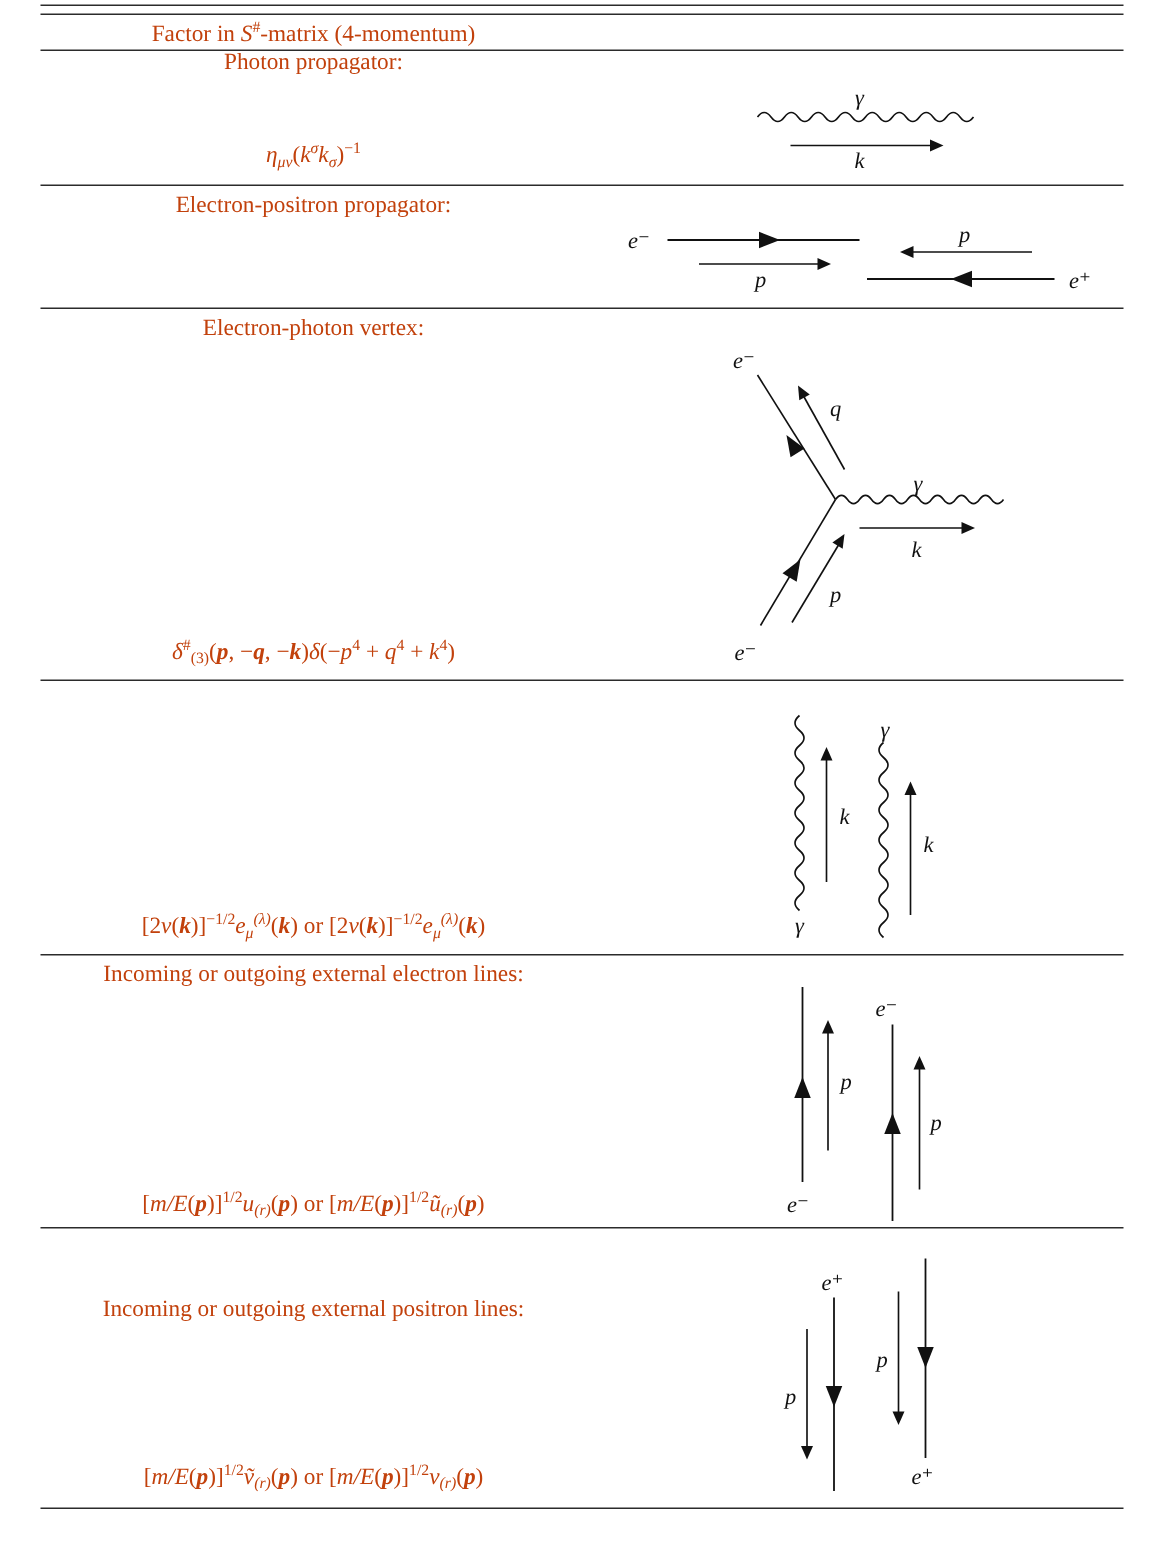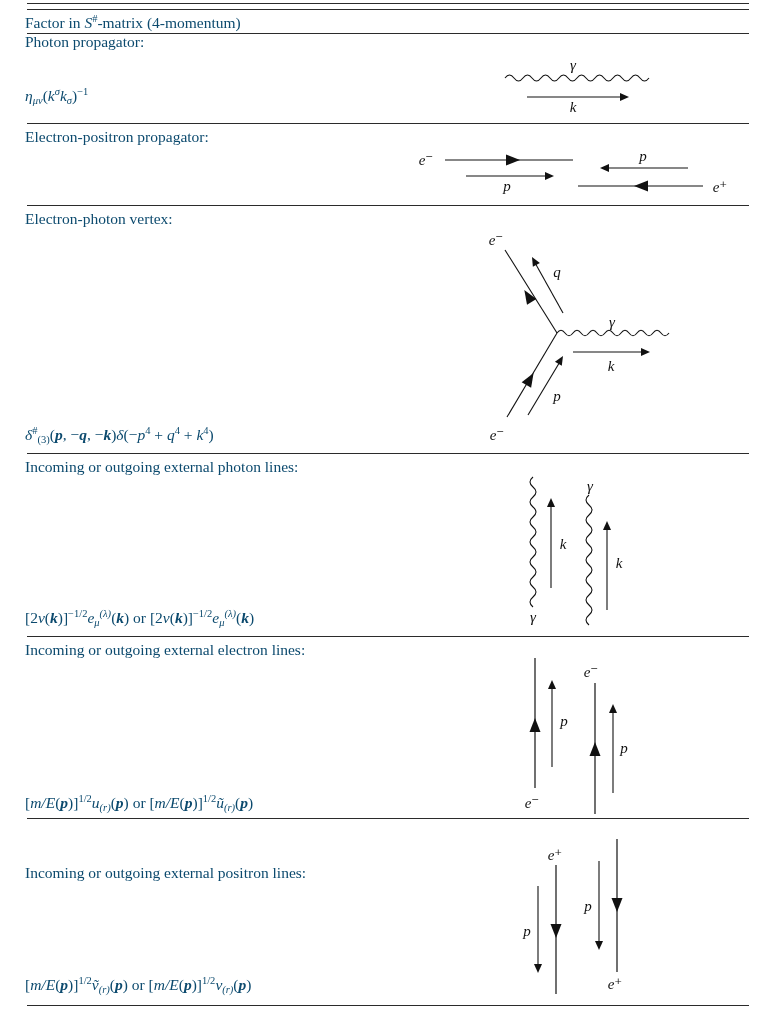--- a/index.html
+++ b/index.html
@@ -1,21 +1,21 @@
 <!DOCTYPE html>
 <html><head>
 <meta charset="utf-8">
 <style>
   *{margin:0;padding:0;box-sizing:border-box}
   html,body{background:#ffffff}
   body{width:775px;height:1034px;position:relative;overflow:hidden;
        font-family:"Liberation Serif","DejaVu Serif",serif;color:#111}
   .page{position:absolute;inset:0;background:#fff}
   .rule{position:absolute;left:27px;width:722px;height:1.4px;background:#2b2b2b}
-  .cell{position:absolute;font-size:15.5px;line-height:1.25;color:#0c4a6e;white-space:nowrap}
+  .cell{position:absolute;text-align:center;font-size:15.5px;line-height:1.25;color:#c2410c;white-space:nowrap}
   .lcol{left:25px;width:368px}
   .rcol{left:393px;width:357px}
   .it{font-style:italic}
   .bd{font-weight:bold}
   sup,sub{font-size:10.5px;line-height:0}
   sup{vertical-align:6px}
   sub{vertical-align:-3px}
   svg.overlay{position:absolute;left:0;top:0}
   svg text{font-size:15px;font-style:italic;fill:#111;text-anchor:middle;
            font-family:"Liberation Serif","DejaVu Serif","DejaVu Sans",serif}
@@ -33,25 +33,24 @@
   <div class="rule" style="top:453px"></div>
   <div class="rule" style="top:636px"></div>
   <div class="rule" style="top:818px"></div>
   <div class="rule" style="top:1005px"></div>
 
   <div class="cell lcol" style="top:13px"><span>Factor in </span><span class="it">S</span><sup>#</sup><span>-matrix (4-momentum)</span></div>
 
   <div class="cell lcol" style="top:32px">Photon propagator:</div>
   <div class="cell lcol" style="top:209px">Electron-photon vertex:</div>
   <div class="cell lcol" style="top:127px">Electron-positron propagator:</div>
-  <div class="cell lcol" style="top:457px">Incoming or outgoing external photon lines:</div>
   <div class="cell lcol" style="top:640px">Incoming or outgoing external electron lines:</div>
   <div class="cell lcol" style="top:863px">Incoming or outgoing external positron lines:</div>
 
-  <div class="cell lcol" style="top:86px"><span class="it">η</span><sub class="it">μν</sub><span>(</span><span class="it">k</span><sup class="it">σ</sup><span class="it">k</span><sub class="it">σ</sub><span>)</span><sup>−1</sup></div>
+  <div class="cell lcol" style="top:94px"><span class="it">η</span><sub class="it">μν</sub><span>(</span><span class="it">k</span><sup class="it">σ</sup><span class="it">k</span><sub class="it">σ</sub><span>)</span><sup>−1</sup></div>
   <div class="cell lcol" style="top:425px"><span class="it">δ</span><sup>#</sup><sub>(3)</sub><span>(</span><span class="it bd">p</span><span>, −</span><span class="it bd">q</span><span>, −</span><span class="it bd">k</span><span>)</span><span class="it">δ</span><span>(−</span><span class="it">p</span><sup>4</sup><span> + </span><span class="it">q</span><sup>4</sup><span> + </span><span class="it">k</span><sup>4</sup><span>)</span></div>
   <div class="cell lcol" style="top:608px"><span>[2</span><span class="it">ν</span><span>(</span><span class="it bd">k</span><span>)]</span><sup>−1/2</sup><span class="it">e</span><sub class="it">μ</sub><sup class="it">(λ)</sup><span>(</span><span class="it bd">k</span><span>)</span><span> or </span><span>[2</span><span class="it">ν</span><span>(</span><span class="it bd">k</span><span>)]</span><sup>−1/2</sup><span class="it">e</span><sub class="it">μ</sub><sup class="it">(λ)</sup><span>(</span><span class="it bd">k</span><span>)</span></div>
   <div class="cell lcol" style="top:793px"><span>[</span><span class="it">m/E</span><span>(</span><span class="it bd">p</span><span>)]</span><sup>1/2</sup><span class="it">u</span><sub class="it">(r)</sub><span>(</span><span class="it bd">p</span><span>)</span><span> or </span><span>[</span><span class="it">m/E</span><span>(</span><span class="it bd">p</span><span>)]</span><sup>1/2</sup><span class="it">ũ</span><sub class="it">(r)</sub><span>(</span><span class="it bd">p</span><span>)</span></div>
   <div class="cell lcol" style="top:975px"><span>[</span><span class="it">m/E</span><span>(</span><span class="it bd">p</span><span>)]</span><sup>1/2</sup><span class="it">ṽ</span><sub class="it">(r)</sub><span>(</span><span class="it bd">p</span><span>)</span><span> or </span><span>[</span><span class="it">m/E</span><span>(</span><span class="it bd">p</span><span>)]</span><sup>1/2</sup><span class="it">v</span><sub class="it">(r)</sub><span>(</span><span class="it bd">p</span><span>)</span></div>
 
   <svg class="overlay" width="775" height="1034" viewBox="0 0 775 1034">
 
     <g>
       <path d="M505 78 q4.5 -6 9 0 t9 0 t9 0 t9 0 t9 0 t9 0 t9 0 t9 0 t9 0 t9 0 t9 0 t9 0 t9 0 t9 0 t9 0 t9 0" fill="none" stroke="#111" stroke-width="1.1"></path>
       <text x="573" y="70">γ</text>

